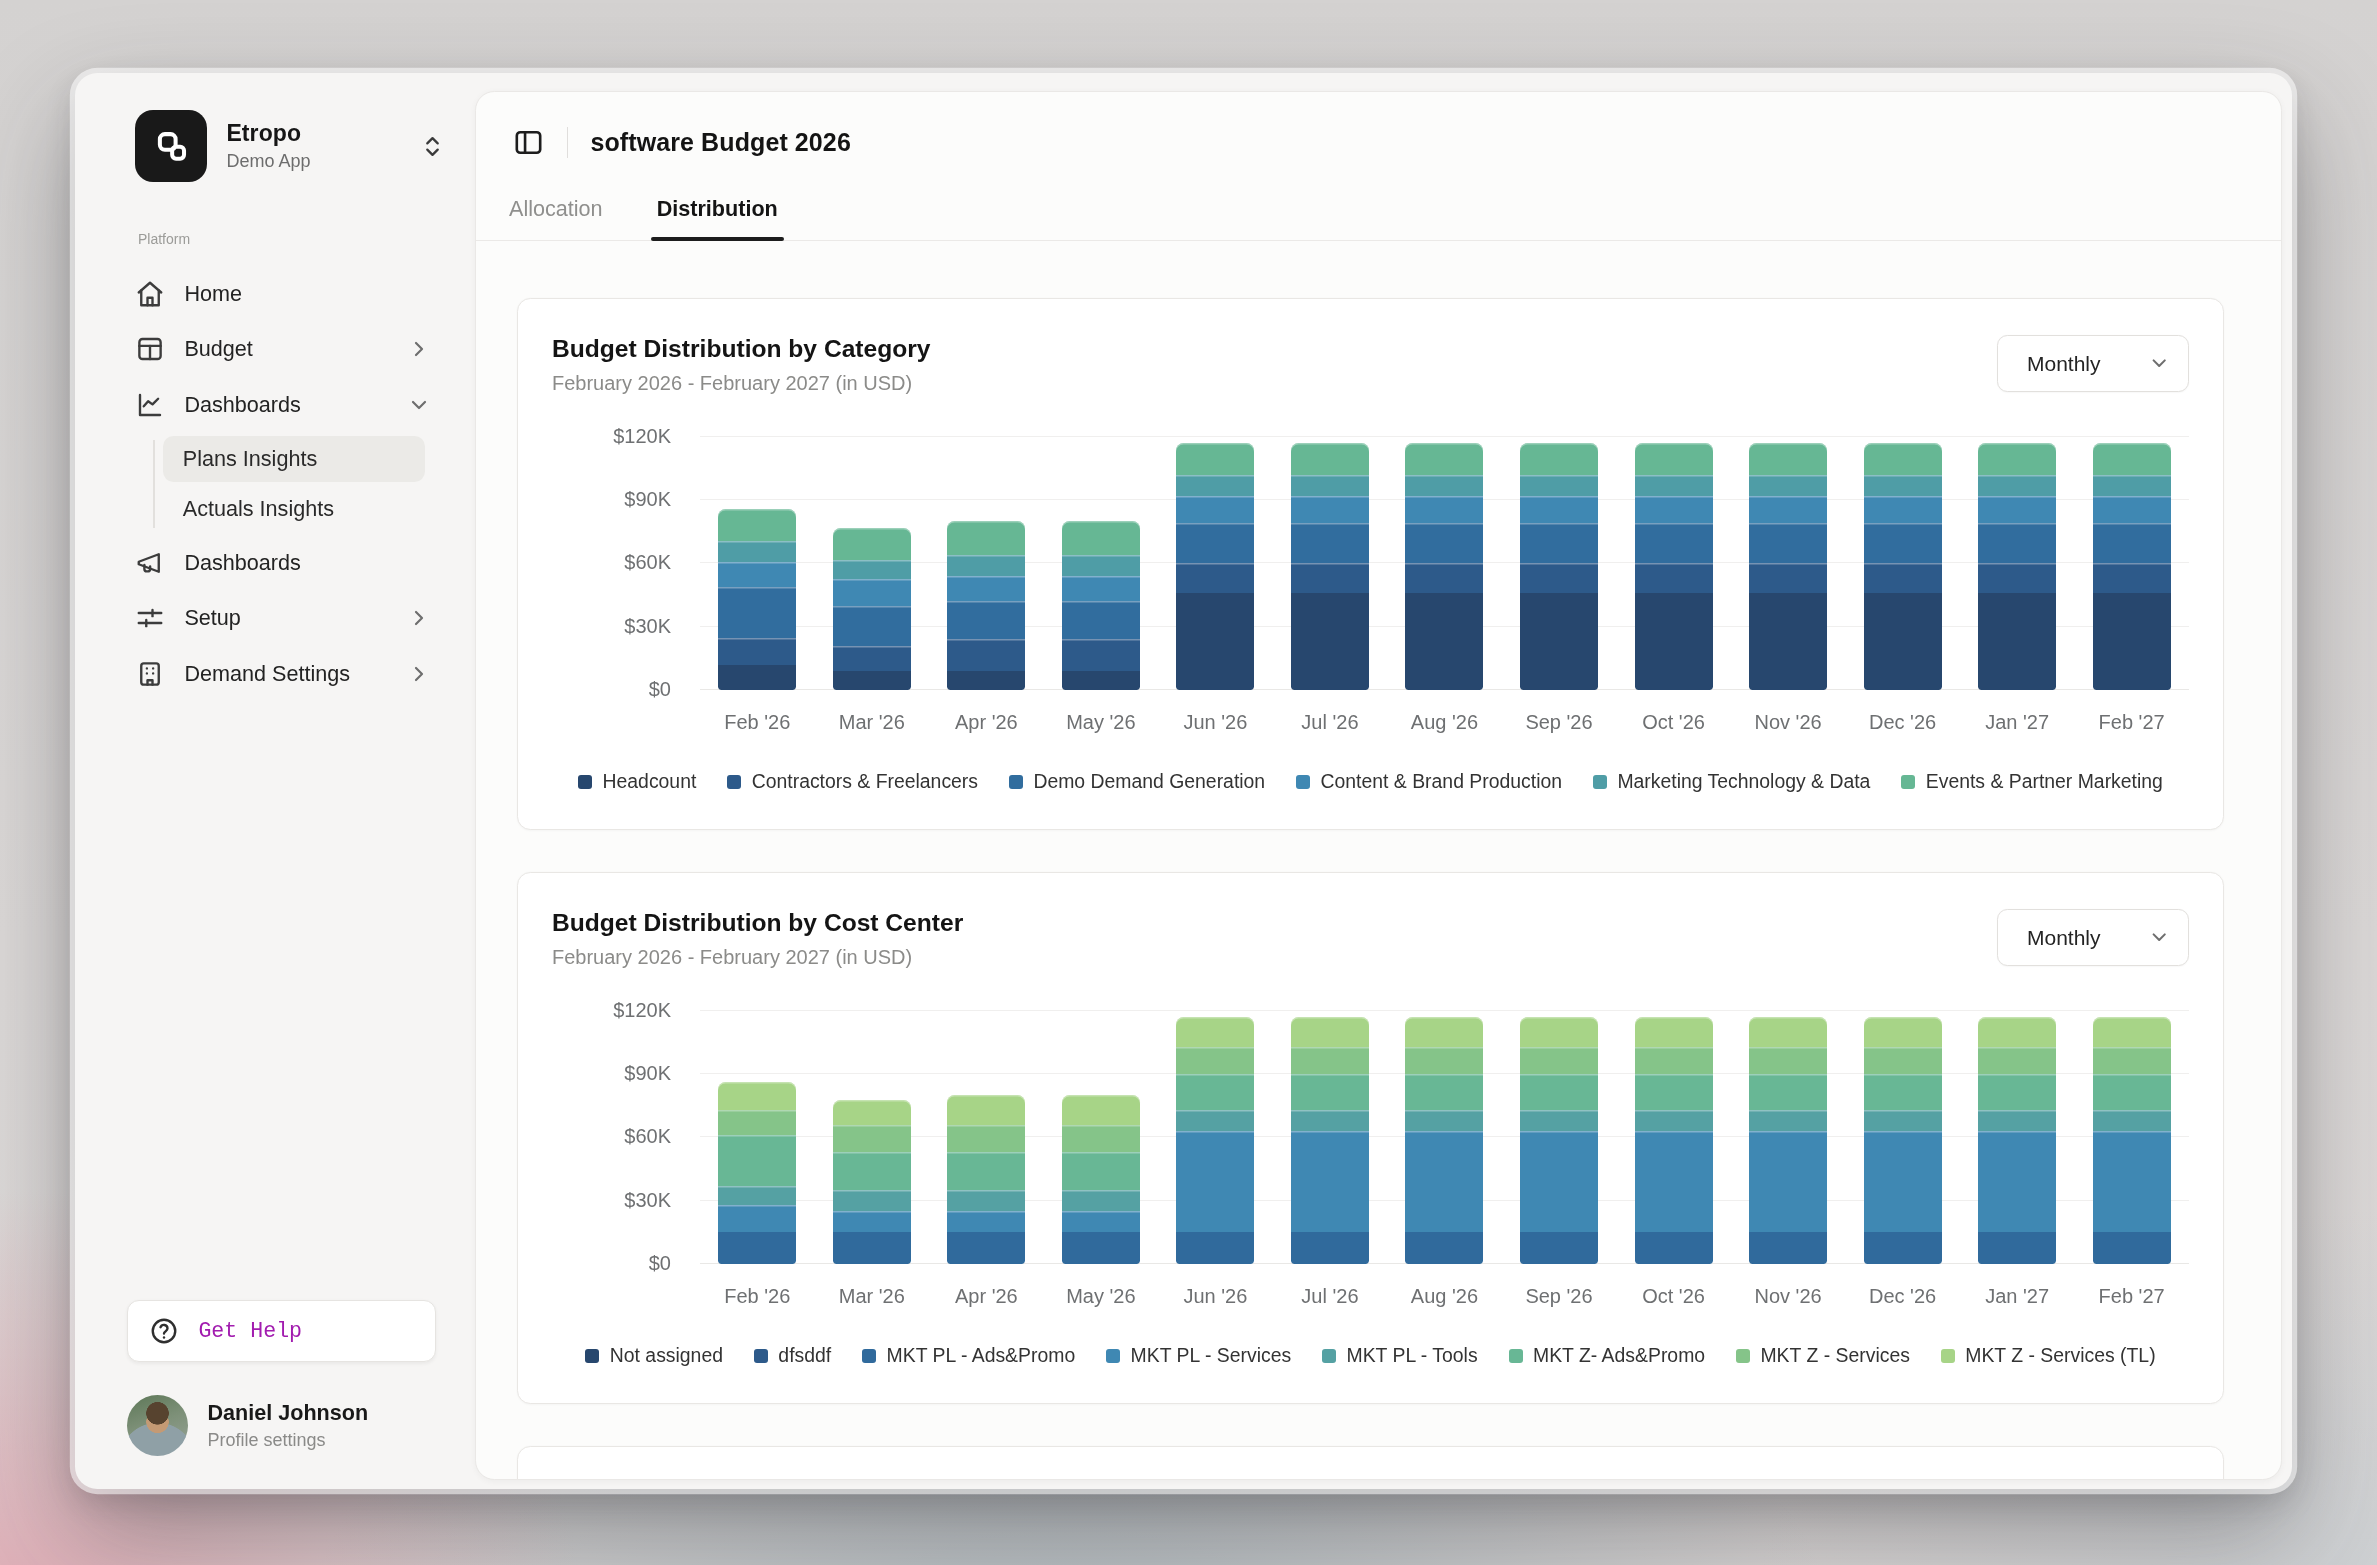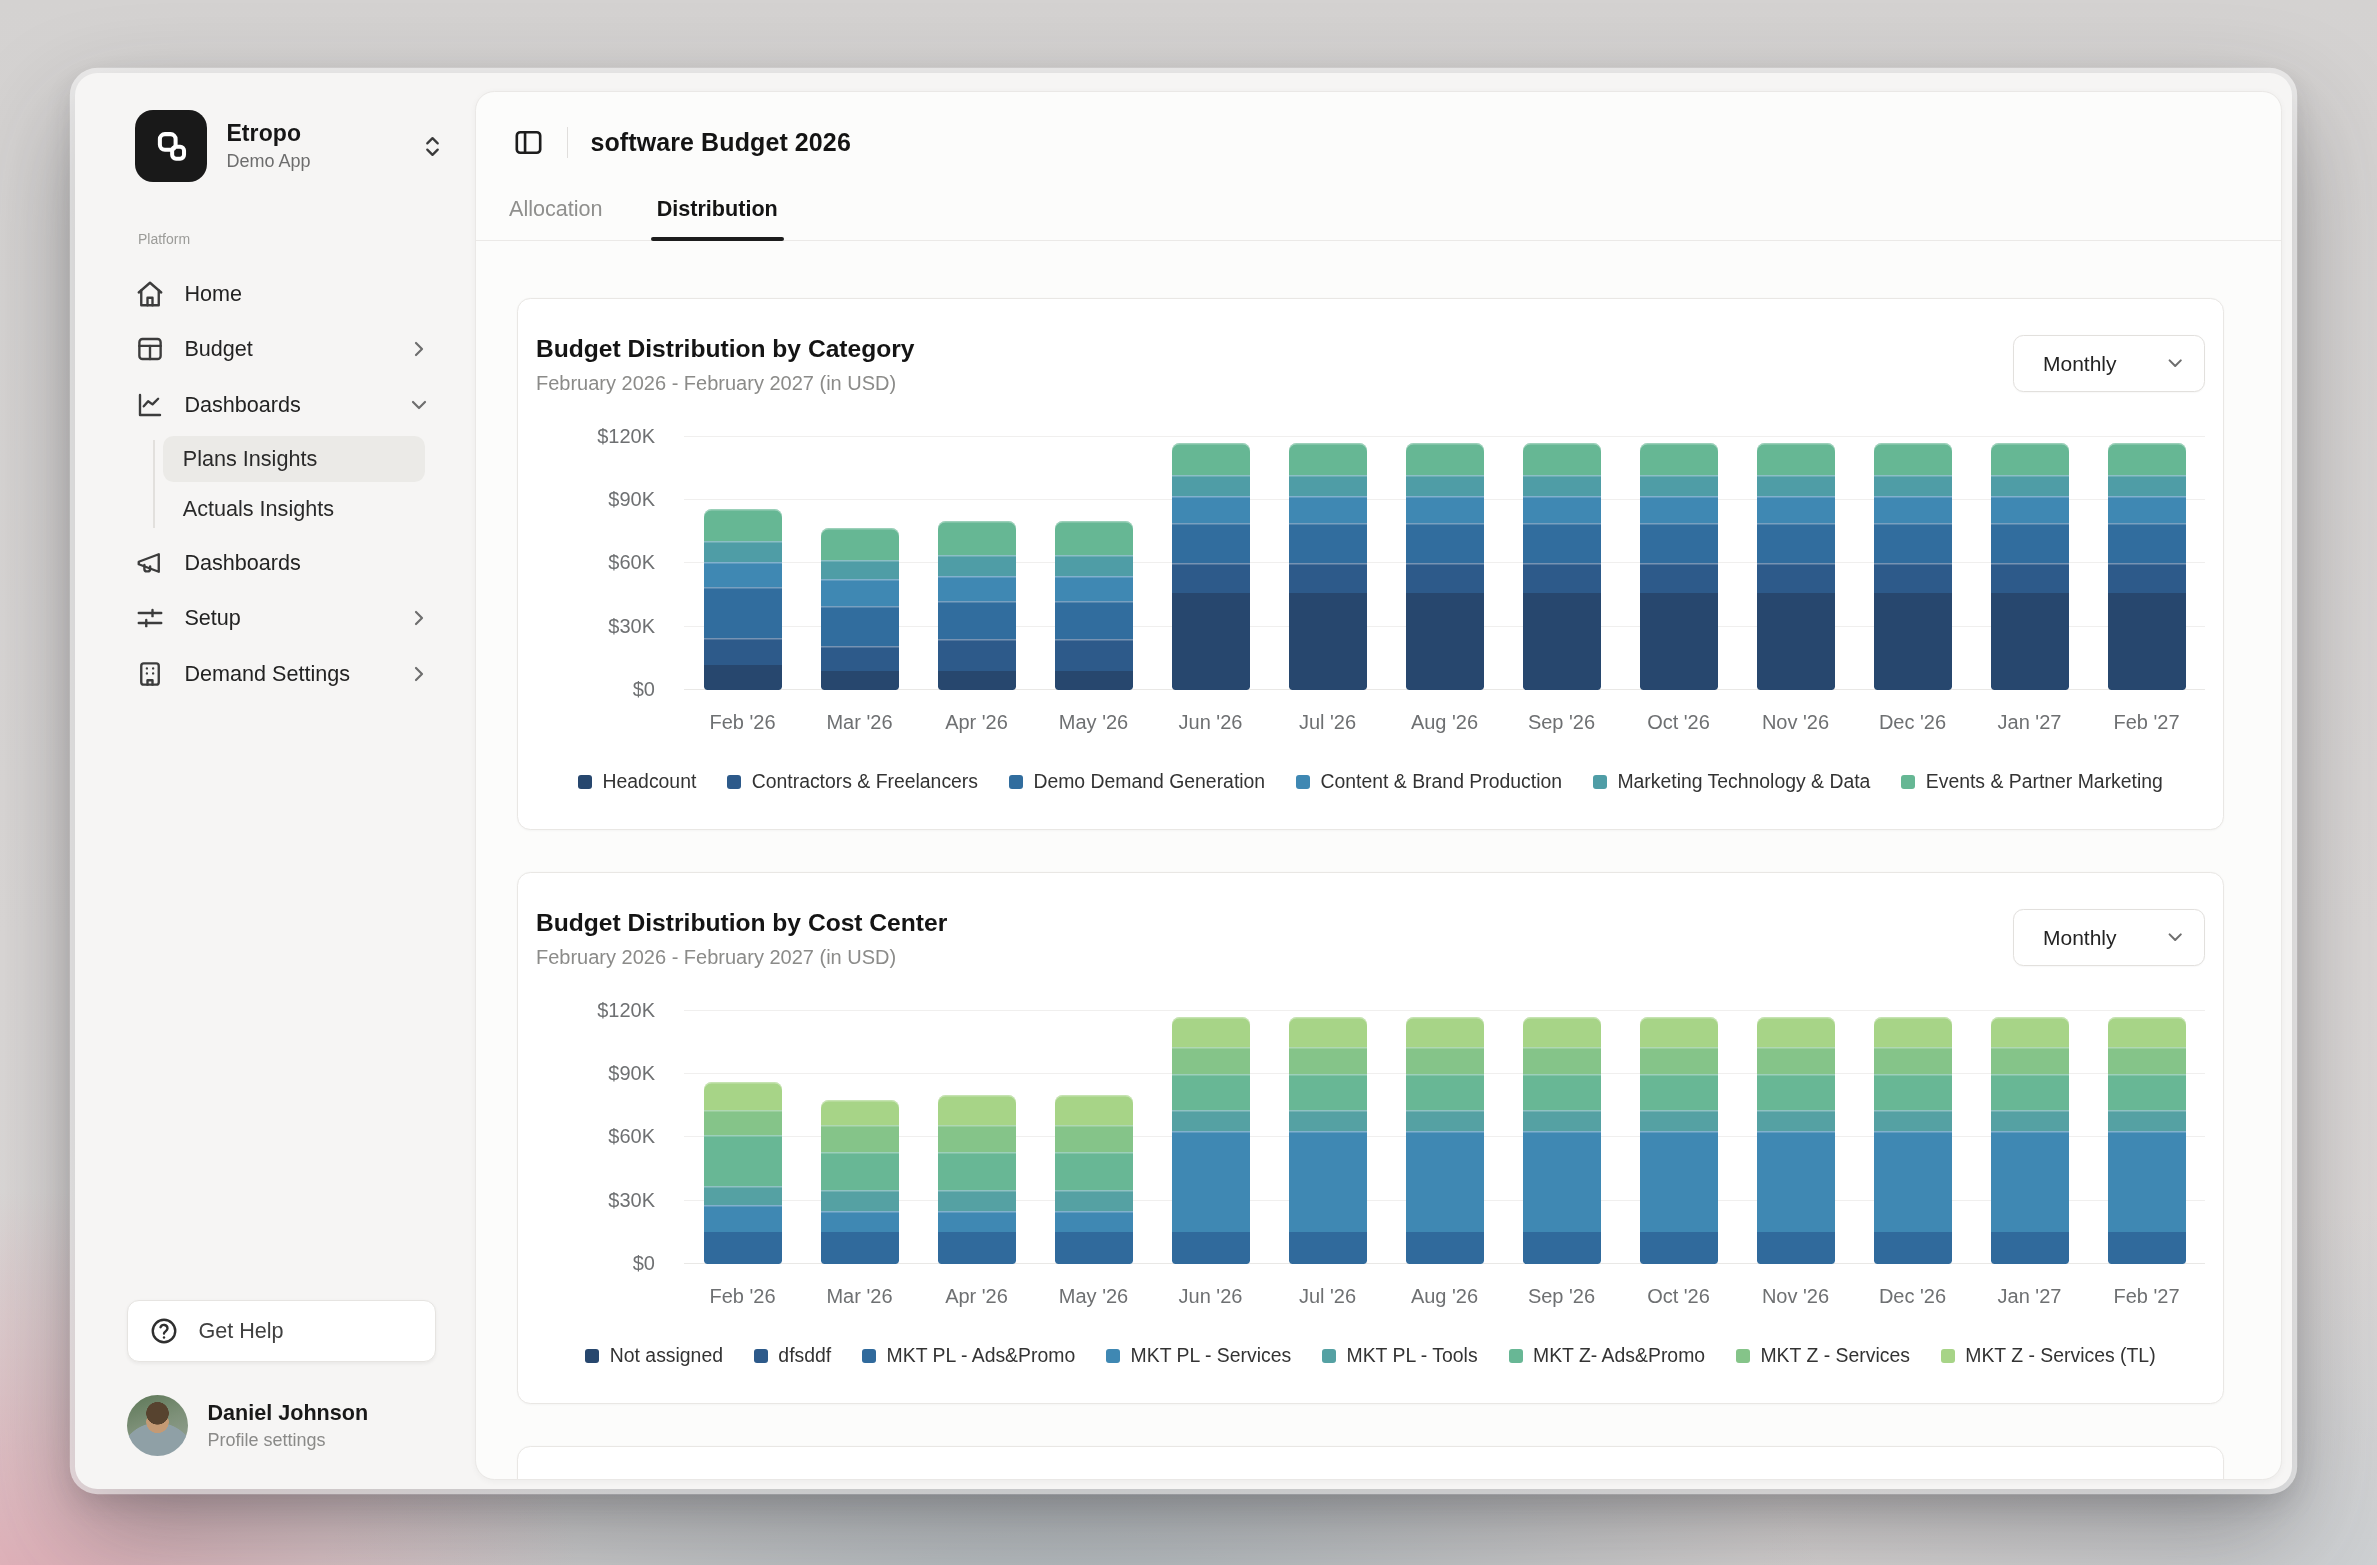--- a/index.html
+++ b/index.html
@@ -34,21 +34,21 @@
   .nav-row .nicon { width:30px; height:30px; flex:0 0 auto; color:#3c3c3c; }
   .nav-label { flex:1; font-size:21.6px; color:#232323; }
   .nav-chev { width:24px; height:24px; color:#6e6e6e; flex:0 0 auto; }
   .subtree { position:relative; margin:3px 0 3px 36px; padding-left:10.4px; }
   .subtree .rail { position:absolute; left:0; top:4.5px; bottom:4.5px; width:1.5px; background:#e2e0dd; }
   .sub-row { display:flex; align-items:center; margin:3px 0 3px 0; padding:10.4px 19.4px; border-radius:10.4px; font-size:21.6px; color:#2a2a2a; cursor:pointer; width:262px; }
   .sub-row.active { background:#ebeae7; font-weight:500; }
   .sidebar-bottom { position:absolute; left:0; right:0; bottom:0; padding:0 36px 33px 52px; }
   .help-btn { display:flex; align-items:center; gap:19.4px; background:#fff; border:0.7px solid #e6e4e1; border-radius:12px; padding:15px 21px; width:309px; box-shadow:0 1.5px 3.7px rgba(0,0,0,.05); cursor:pointer; }
   .help-btn .hicon { width:30px; height:30px; color:#2f2f2f; }
-  .help-label { font-size:21.6px; color:#404040; font-weight:500; }
+  .help-label { font-size:21.6px; color:#a21caf; font-weight:500;font-family:Liberation Mono, monospace; }
   .profile-row { display:flex; align-items:center; gap:19.4px; margin-top:33px; cursor:pointer; }
   .avatar { width:61px; height:61px; border-radius:50%;
     background:
       radial-gradient(circle at 50% 30%, #57432f 0 21%, rgba(87,67,47,0) 22%),
       radial-gradient(circle at 50% 44%, #c49a74 0 24%, rgba(196,154,116,0) 25%),
       radial-gradient(circle at 50% 108%, #8fa0a6 0 52%, rgba(143,160,166,0) 53%),
       linear-gradient(160deg, #5d7757 0%, #7d9078 45%, #9aa59b 100%);
     flex:0 0 auto; }
   .user-name { font-size:21.6px; font-weight:700; color:#191919; }
   .user-sub { font-size:18px; color:#8a8a88; margin-top:4.5px; }
@@ -62,21 +62,21 @@
   .header-top { display:flex; align-items:center; gap:22.4px; padding:34px 0 0 36px; }
   .toggle-btn { width:33px; height:33px; color:#1d1d1d; cursor:pointer; }
   .vdiv { width:0.7px; height:31px; background:#e0dedc; }
   .doc-title { font-size:25px; font-weight:700; color:#141414; letter-spacing:0.1px; }
   .tabs { position:absolute; left:27px; bottom:0; display:flex; gap:42px; }
   .tab { position:relative; padding:0 6px 18px 6px; font-size:21.6px; color:#8f8f8d; cursor:pointer; }
   .tab.active { color:#141414; font-weight:600; }
   .tab.active .tab-underline { position:absolute; left:0; right:0; bottom:-0.7px; height:3.7px; background:#1d1d1d; border-radius:2.2px; }
   
   .content { padding:57px 57px 0 41px; }
-  .card { background:#ffffff; border:0.7px solid #e9e7e4; border-radius:13.4px; padding:36px 18px; box-shadow:0 0.7px 2.2px rgba(0,0,0,.03); }
+  .card { background:#ffffff; border:0.7px solid #e9e7e4; border-radius:13.4px; padding:36px 34px; box-shadow:0 0.7px 2.2px rgba(0,0,0,.03); }
   .card + .card { margin-top:42px; }
   .card-stub { height:60px; padding:0; margin-top:42px; }
   .card-head { display:flex; justify-content:space-between; align-items:flex-start; }
   .card-title { font-size:24.6px; font-weight:700; color:#141414; }
   .card-sub { font-size:20px; color:#8b8b89; margin-top:9px; }
   .select { display:flex; align-items:center; justify-content:space-between; width:192px; height:57px; padding:0 18px 0 21px; border:0.7px solid #e2e0dd; border-radius:10.4px; background:#fff; cursor:pointer; box-shadow:0 0.7px 1.5px rgba(0,0,0,.03); }
   .select-value { font-size:21px; color:#242424;margin-left:8px; }
   .select-chev { width:22.4px; height:22.4px; color:#6e6e6e; }
   
   .chart-wrap { margin-top:42px; }

